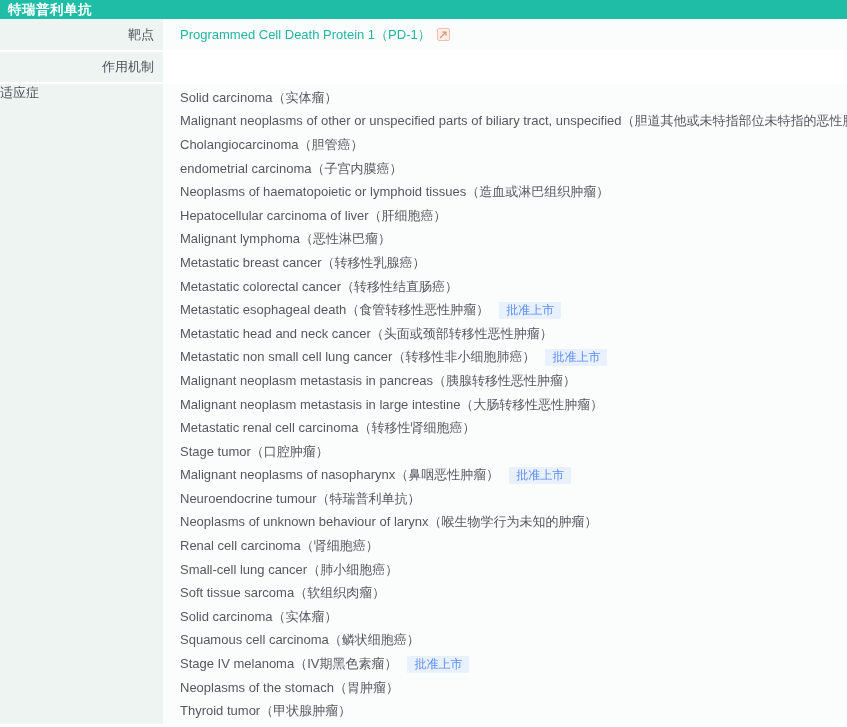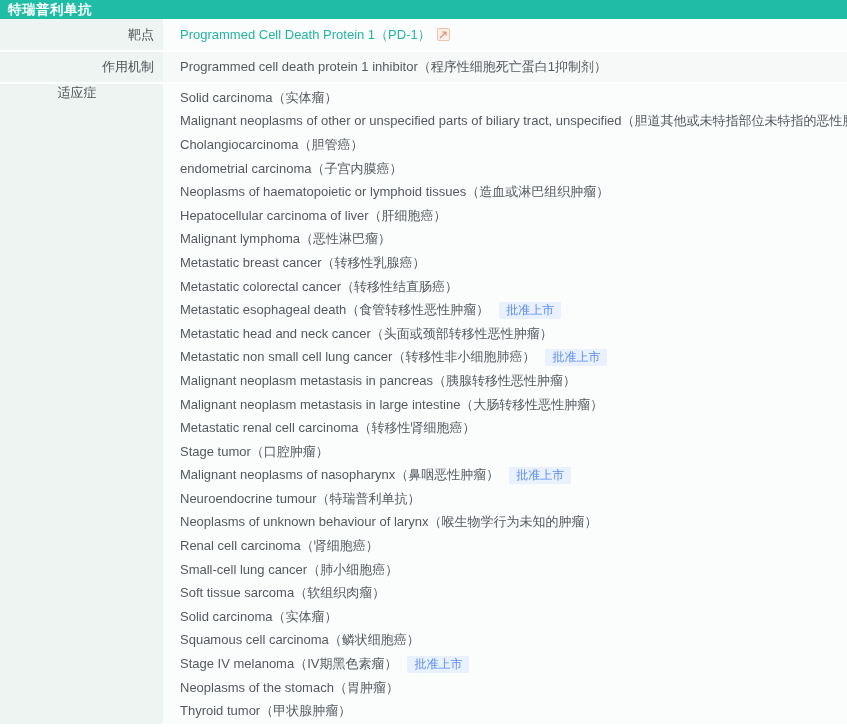--- a/index.html
+++ b/index.html
@@ -21,21 +21,21 @@
   }
   .title-bar .title{color:#ffffff;font-weight:bold;font-size:13.5px;letter-spacing:.5px;}
   .info-table{display:flex;flex-direction:column;height:705px;}
   .row{display:flex;}
   .row + .row{border-top:2px solid #ffffff;}
   .row-target{height:31px;}
   .row-mechanism{height:32px;}
   .row-indications{flex:1;overflow:hidden;}
   .label-cell{
     width:163px;flex:0 0 163px;background:#eef4f2;color:#4e5257;
-    text-align:center;padding-right:9px;
+    text-align:left;padding-right:9px;
   }
   .row-target .label-cell,.row-mechanism .label-cell{
     display:flex;align-items:center;justify-content:flex-end;
   }
   .row-indications .label-cell{}
   .value-cell{flex:1;padding-left:17px;}
   .row-target .value-cell{background:#fbfdfd;display:flex;align-items:center;}
   .row-mechanism .value-cell{background:#f6f9f8;display:flex;align-items:center;}
   .row-indications .value-cell{background:#fbfdfd;padding-top:2px;}
   .target-link{color:var(--link);text-decoration:none;cursor:pointer;}
@@ -67,21 +67,20 @@
       <span class="ext-icon">
         <svg width="8" height="8" viewBox="0 0 8 8">
           <path d="M1 7 L6.5 1.5 M3.2 1 H7 V4.8" stroke="#e08e72" stroke-width="1.1" fill="none"></path>
         </svg>
       </span>
     </div>
   </div>
 
   <div class="row row-mechanism">
     <div class="label-cell">作用机制</div>
-    <div class="value-cell">Programmed cell death protein 1 inhibitor（程序性细胞死亡蛋白1抑制剂）</div>
   </div>
 
   <div class="row row-indications">
     <div class="label-cell">适应症</div>
     <div class="value-cell">
   <div class="ind-line">
     <span>Solid carcinoma（实体瘤）</span>
 
   </div>
 

